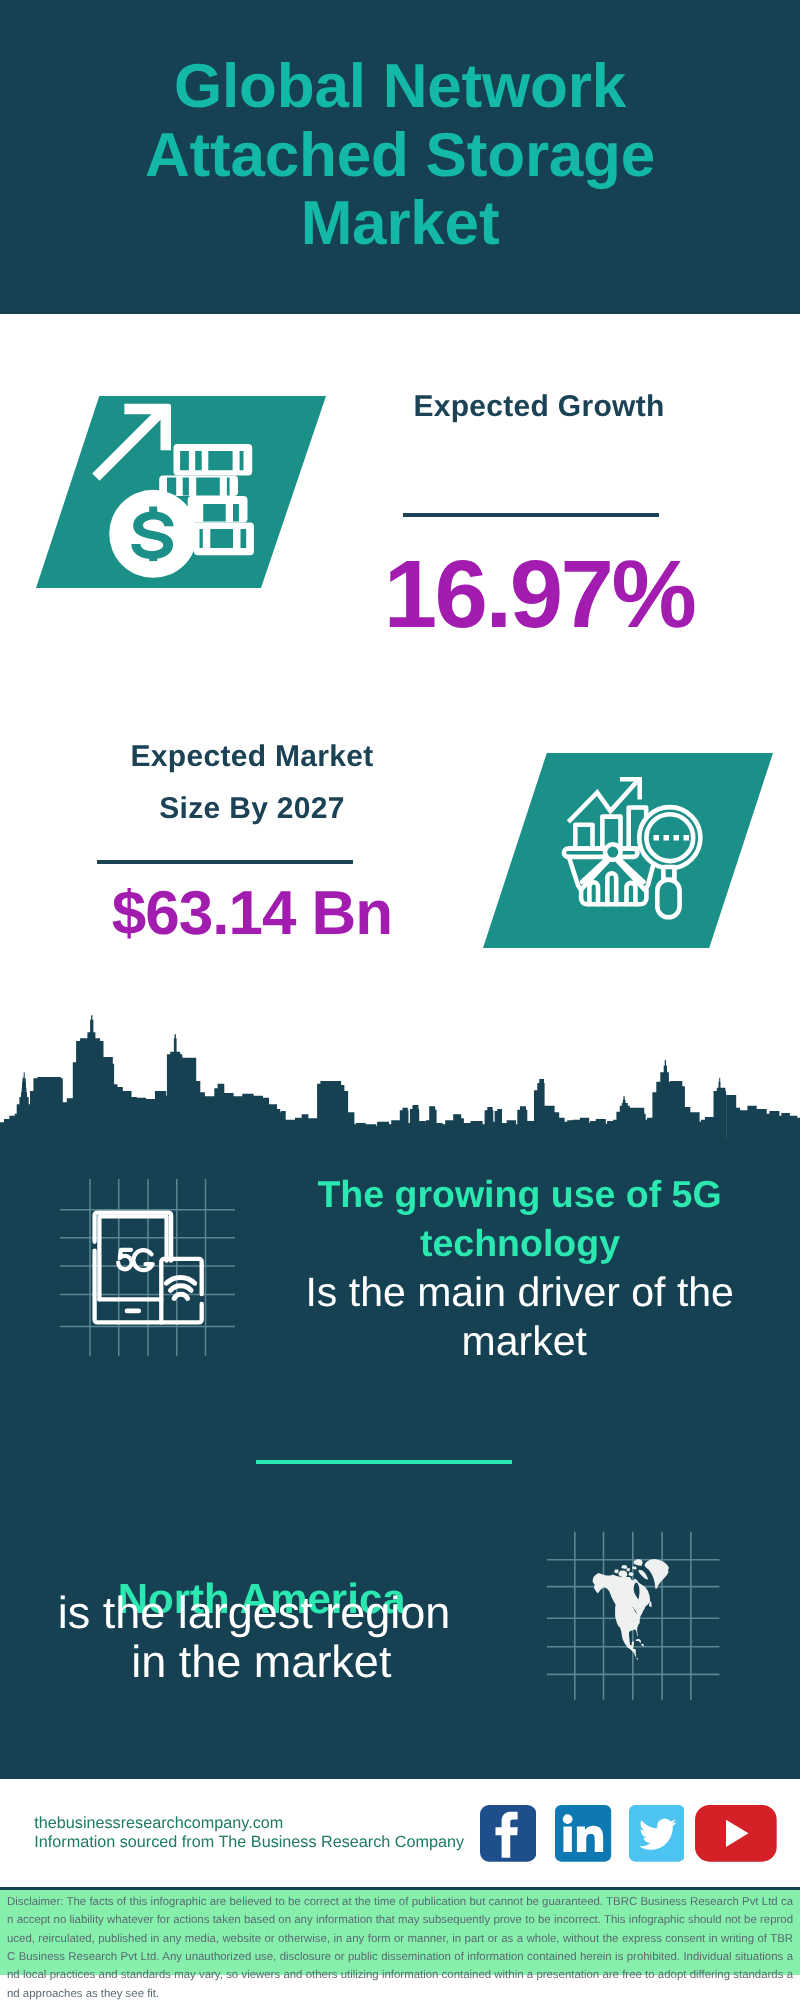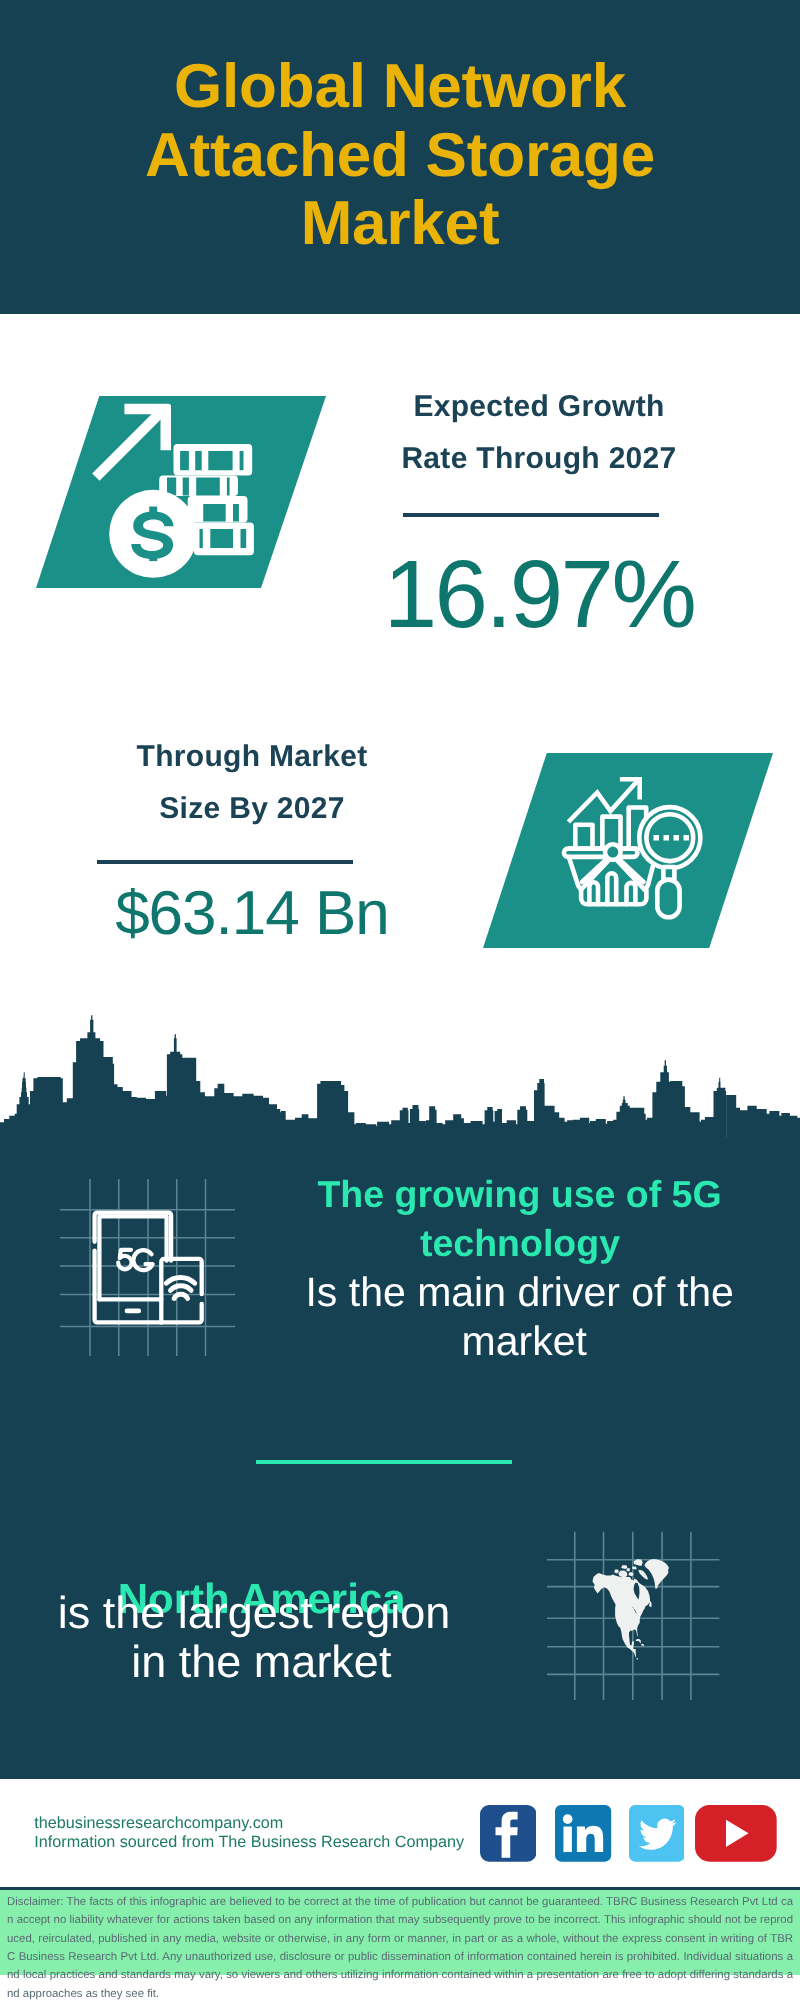--- a/index.html
+++ b/index.html
@@ -2,36 +2,36 @@
 <html><head>
 <meta charset="utf-8">
 <title>Global Network Attached Storage Market</title>
 <style>
   *{margin:0;padding:0;box-sizing:border-box;}
   html,body{width:800px;height:2000px;}
   body{font-family:"Liberation Sans",sans-serif;background:#fff;overflow:hidden;-webkit-font-smoothing:antialiased;text-rendering:geometricPrecision;}
   .page{position:relative;width:800px;height:2000px;background:#fff;}
 
   .header{position:absolute;left:0;top:0;width:800px;height:314px;background:#164152;}
-  .header h1{position:absolute;left:0;top:53px;width:800px;text-align:center;color:#eab308;
+  .header h1{position:absolute;left:0;top:53px;width:800px;text-align:center;color:#14b8a6;
              font-size:62px;font-weight:bold;line-height:68.7px;letter-spacing:-0.2px;}
 
   .mid{position:absolute;left:0;top:314px;width:800px;height:824px;background:#fff;}
 
   .shape1{position:absolute;left:36px;top:396px;width:290px;height:192px;}
   .shape2{position:absolute;left:483px;top:753px;width:290px;height:195px;}
   .s1txt{position:absolute;left:329px;top:381px;width:420px;text-align:center;}
   .s2txt{position:absolute;left:42px;top:731px;width:420px;text-align:center;}
   .stitle{color:#1b4355;font-size:30px;font-weight:bold;line-height:52.1px;letter-spacing:0.3px;}
   .sdiv{position:absolute;width:256px;height:3.6px;background:#1b4355;}
   .s1txt .sdiv{left:73.9px;top:132px;}
   .s2txt .sdiv{left:55.4px;top:129px;}
   .s1txt .sval{position:absolute;left:0;top:166px;width:420px;}
   .s2txt .sval{position:absolute;left:0;top:152px;width:420px;}
-  .sval{color:#0f766e;font-weight:normal;line-height:1;}
+  .sval{color:#a21caf;font-weight:bold;line-height:1;}
   .sval1{font-size:96px;letter-spacing:-2.5px;}
   .sval2{font-size:62px;letter-spacing:-1px;}
 
   .dark{position:absolute;left:0;top:1138px;width:800px;height:641px;background:#164152;}
   .skyline{position:absolute;left:0;top:1010px;width:800px;height:132px;}
 
   .drvIcon{position:absolute;left:60px;top:1179px;width:175px;height:177px;}
   .hl{color:#2ae8b0;font-weight:bold;}
   .wt{color:#ffffff;font-weight:normal;}
   .tline{position:absolute;text-align:center;white-space:nowrap;line-height:1;}
@@ -92,21 +92,21 @@
   <path d="M161.9 126.4h52a4 4 0 0 1 4 4v24.8a4 4 0 0 1-4 4h-52a4 4 0 0 1-4-4v-24.8a4 4 0 0 1 4-4zm1.6 6.5v19.1h3.3v-19.1zm10.8 0v19.1h22.7v-19.1zm30.2 0v19.1h5.7v-19.1z"></path>
 </g>
 <g>
  <circle cx="117.2" cy="137.8" r="44" fill="#ffffff"></circle>
  <path d="M113.2 110.5h8v6.3h-8z" fill="#1b9088"></path>
  <path d="M113.2 158.5h8v6.6h-8z" fill="#1b9088"></path>
  <path d="M117.2 115.5c-12 0-20 6-20 14.2 0 8.4 8.2 11.5 18 13.2 7.6 1.3 12 2.6 12 6.2 0 3.6-4.6 6-11.2 6-6.6 0-11.5-2.6-11.5-7h-9.2c0 9 8.8 15 20.9 15 12.5 0 20.9-5.8 20.9-14.3 0-8.8-8.3-11.8-18.6-13.6-7.5-1.3-11.4-2.4-11.4-5.8 0-3.3 4.3-5.8 10.3-5.8 6.2 0 10.6 2.6 10.9 6.6h9.3c-.4-8.8-8.6-14.7-20.4-14.7z" fill="#1b9088"></path>
 </g>
 </svg></div>
   <div class="s1txt">
-    <div class="stitle"><span>Expected Growth</span><br><span>Rate Through 2027</span></div>
+    <div class="stitle"><span>Expected Growth</span><br></div>
     <div class="sdiv"></div>
     <div class="sval sval1">16.97%</div>
   </div>
 
   <div class="shape2"><svg width="290" height="195" viewBox="0 0 290 195" xmlns="http://www.w3.org/2000/svg">
 <path d="M63.8 0H290L226.2 195H0Z" fill="#1b9088"></path>
 <g fill="none" stroke="#ffffff" stroke-width="4.6" stroke-linecap="square" stroke-linejoin="miter">
   <path d="M87 67.3 L114.2 39.5 L127.5 58.1 L154.6 27.8"></path>
   <path d="M139.2 26.2 h17.5 v18.1"></path>
 </g>
@@ -143,21 +143,21 @@
     <rect x="180.5" y="82" width="5.5" height="5.5"></rect>
     <rect x="190.5" y="82" width="5.5" height="5.5"></rect>
     <rect x="200.5" y="82" width="5.5" height="5.5"></rect>
   </g>
   <path d="M180.4 114 h11 v12.7 h-11z" fill="#1b9088" stroke="#ffffff" stroke-width="4.6" stroke-linejoin="round"></path>
   <rect x="174.3" y="126.7" width="22.3" height="37.6" rx="11.1" fill="#1b9088" stroke="#ffffff" stroke-width="4.6"></rect>
 </g>
 </svg>
 </div>
   <div class="s2txt">
-    <div class="stitle"><span>Through Market</span><br><span>Size By 2027</span></div>
+    <div class="stitle"><span>Expected Market</span><br><span>Size By 2027</span></div>
     <div class="sdiv"></div>
     <div class="sval sval2">$63.14 Bn</div>
   </div>
 
   <div class="dark"></div>
   <div class="skyline"><svg width="800" height="132" viewBox="0 0 800 132" xmlns="http://www.w3.org/2000/svg" preserveAspectRatio="none">
         <path d="M0 132V112.3h7.3V132zM4 132V109h8V132zM9.3 132V105.7h7.3V132zM14.7 132V103.7h6V132zM16.7 132V94.3h14.7V132zM19.4 132V87h9.3V132zM21 132V82.3h6V132zM22.7 132V75h2.7V132zM21.7 132V77.7h4.7V132zM23 132V70.3h2V132zM22 132V72.3h4V132zM23.4 132V66.3h1.3V132zM22.4 132V68.3h3.3V132zM23.7 132V62.3h1V132zM30 132V81h8.7V132zM33.4 132V68.3h29.4V132zM37.4 132V67h23.4V132zM50.1 132V82.3h12V132zM56.1 132V92.3h11.3V132zM66.8 132V88.3h12.7V132zM72.8 132V52.3h12V132zM76.1 132V31h27.4V132zM80.1 132V28.3h20V132zM87.4 132V22.3h8V132zM90.1 132V9.7h3.3V132zM91.1 132V5.3h1.3V132zM100.1 132V47h12.7V132zM104.1 132V53.7h10V132zM106.8 132V74.3h10.7V132zM112.1 132V77h10.7V132zM116.2 132V81.7h9.3V132zM120.2 132V81h11.3V132zM126.8 132V87h10V132zM130.8 132V91h9.3V132zM134.8 132V87.7h11.3V132zM140.9 132V93h8.7V132zM145.5 132V89h10.7V132zM150.9 132V95.7h8.7V132zM154.9 132V81h11.3V132zM160.2 132V85.7h8V132zM166.9 132V44.3h15.4V132zM170.2 132V41.7h10V132zM173.9 132V28.3h2.7V132zM174.6 132V24.3h1.3V132zM182.2 132V47.7h14V132zM186.2 132V54.3h10V132zM190.3 132V71h10V132zM193.6 132V82.3h11.3V132zM199.3 132V87.7h9.3V132zM203.6 132V86.3h12V132zM209.3 132V92.3h10V132zM214.3 132V78.3h9.3V132zM217.6 132V73.7h6.7V132zM222.3 132V83h11.3V132zM228.3 132V88.3h9.3V132zM233.6 132V86.3h10V132zM238.3 132V91.7h8.7V132zM242.3 132V83.7h11.3V132zM248.3 132V90.3h9.3V132zM253 132V85.7h10V132zM258.3 132V91.7h9.3V132zM263 132V87.7h6V132zM267 132V94.3h10V132zM272.3 132V99h8V132zM277.7 132V102.3h6V132zM281 132V101h4.7V132zM285 132V109.7h12V132zM295 132V107.7h10V132zM301.7 132V104.3h6.7V132zM307.1 132V108.3h10.7V132zM317.1 132V73.7h12.7V132zM320.4 132V71h20.7V132zM325.7 132V75h18.7V132zM335.4 132V81h12.7V132zM344.4 132V102.3h10V132zM351.1 132V114.3h8.7V132zM355.8 132V113h10V132zM362.5 132V117h8.7V132zM365.1 132V114.3h11.3V132zM371.8 132V116.3h9.3V132zM377.1 132V111.7h12V132zM385.8 132V114.3h8.7V132zM391.2 132V110.3h10V132zM396.5 132V115h8V132zM399.8 132V100.3h8.7V132zM402.5 132V97.7h5.3V132zM405.9 132V113h8.7V132zM409.9 132V99h9.3V132zM412.5 132V95h6V132zM416.5 132V111h9.3V132zM421.2 132V115h8.7V132zM425.9 132V110.3h10V132zM429.2 132V96.3h6V132zM431.9 132V99.7h4.7V132zM434.6 132V113h8V132zM439.9 132V114.3h9.3V132zM445.2 132V110.3h8.7V132zM449.9 132V115.7h9.3V132zM453.2 132V104.3h8V132zM457.9 132V108.3h6V132zM461.3 132V113h9.3V132zM467.3 132V115.7h10.7V132zM470.6 132V111h12V132zM478.6 132V114.3h8V132zM484.6 132V100.3h8.7V132zM487.3 132V97h5.3V132zM490.6 132V111.7h9.3V132zM494.6 132V101h6.7V132zM497.3 132V99h4.7V132zM501.3 132V113h8.7V132zM506.7 132V110.3h9.3V132zM513.3 132V114.3h8.7V132zM517.3 132V99.7h10V132zM520 132V96.3h6V132zM524 132V111h10V132zM530 132V114.3h5.3V132zM534 132V80.3h10V132zM537.3 132V73h7.3V132zM539.3 132V69h4.7V132zM544.6 132V95.7h10V132zM550.6 132V102.3h8.6V132zM555.3 132V107.7h9.3V132zM560.6 132V111.7h10V132zM567.2 132V110.3h8.6V132zM572.6 132V109.7h10V132zM579.9 132V107.7h9.3V132zM584.5 132V113h8V132zM589.9 132V111h9.3V132zM595.8 132V109h10V132zM601.8 132V113.7h8V132zM607.1 132V111h9.3V132zM613.1 132V109.7h8.6V132zM616.4 132V101.7h16.6V132zM619.8 132V95.7h10V132zM621.8 132V93h6V132zM622.8 132V89.7h2.7V132zM623.4 132V86.3h1.3V132zM629.7 132V97.7h14.6V132zM636.4 132V103.7h9.3V132zM641.7 132V109.7h8.6V132zM647 132V107.7h8V132zM652.4 132V82.3h13.3V132zM656.3 132V71.7h14V132zM660.3 132V62.3h8.6V132zM663.7 132V55.7h3.3V132zM664.7 132V50.3h1.3V132zM670.3 132V71h12V132zM674.3 132V76.3h10.6V132zM680.3 132V97h10V132zM684.9 132V109h8.6V132zM689.6 132V102.3h10V132zM695.6 132V111.7h9.3V132zM700.9 132V109.7h8.6V132zM704.9 132V107h10V132zM713.5 132V81h12.6V132zM716.8 132V77.7h8.6V132zM718.5 132V71.7h2V132zM719.2 132V67.7h1V132zM726.2 132V85h10V132zM730.8 132V97.7h9.3V132zM736.1 132V106.3h8.6V132zM740.1 132V100.3h10V132zM747.4 132V95.7h9.3V132zM752.1 132V100.3h8.6V132zM756.7 132V99h10V132zM764.1 132V103.7h8.6V132zM769.4 132V101h10V132zM776 132V105.7h9.3V132zM781.3 132V103h8.6V132zM787.3 132V105.7h10V132zM794 132V107.7h6.6V132z" fill="#164152"></path>
       </svg></div>
 
   <div class="drvIcon"><svg width="175" height="177" viewBox="0 0 175 177" xmlns="http://www.w3.org/2000/svg">

